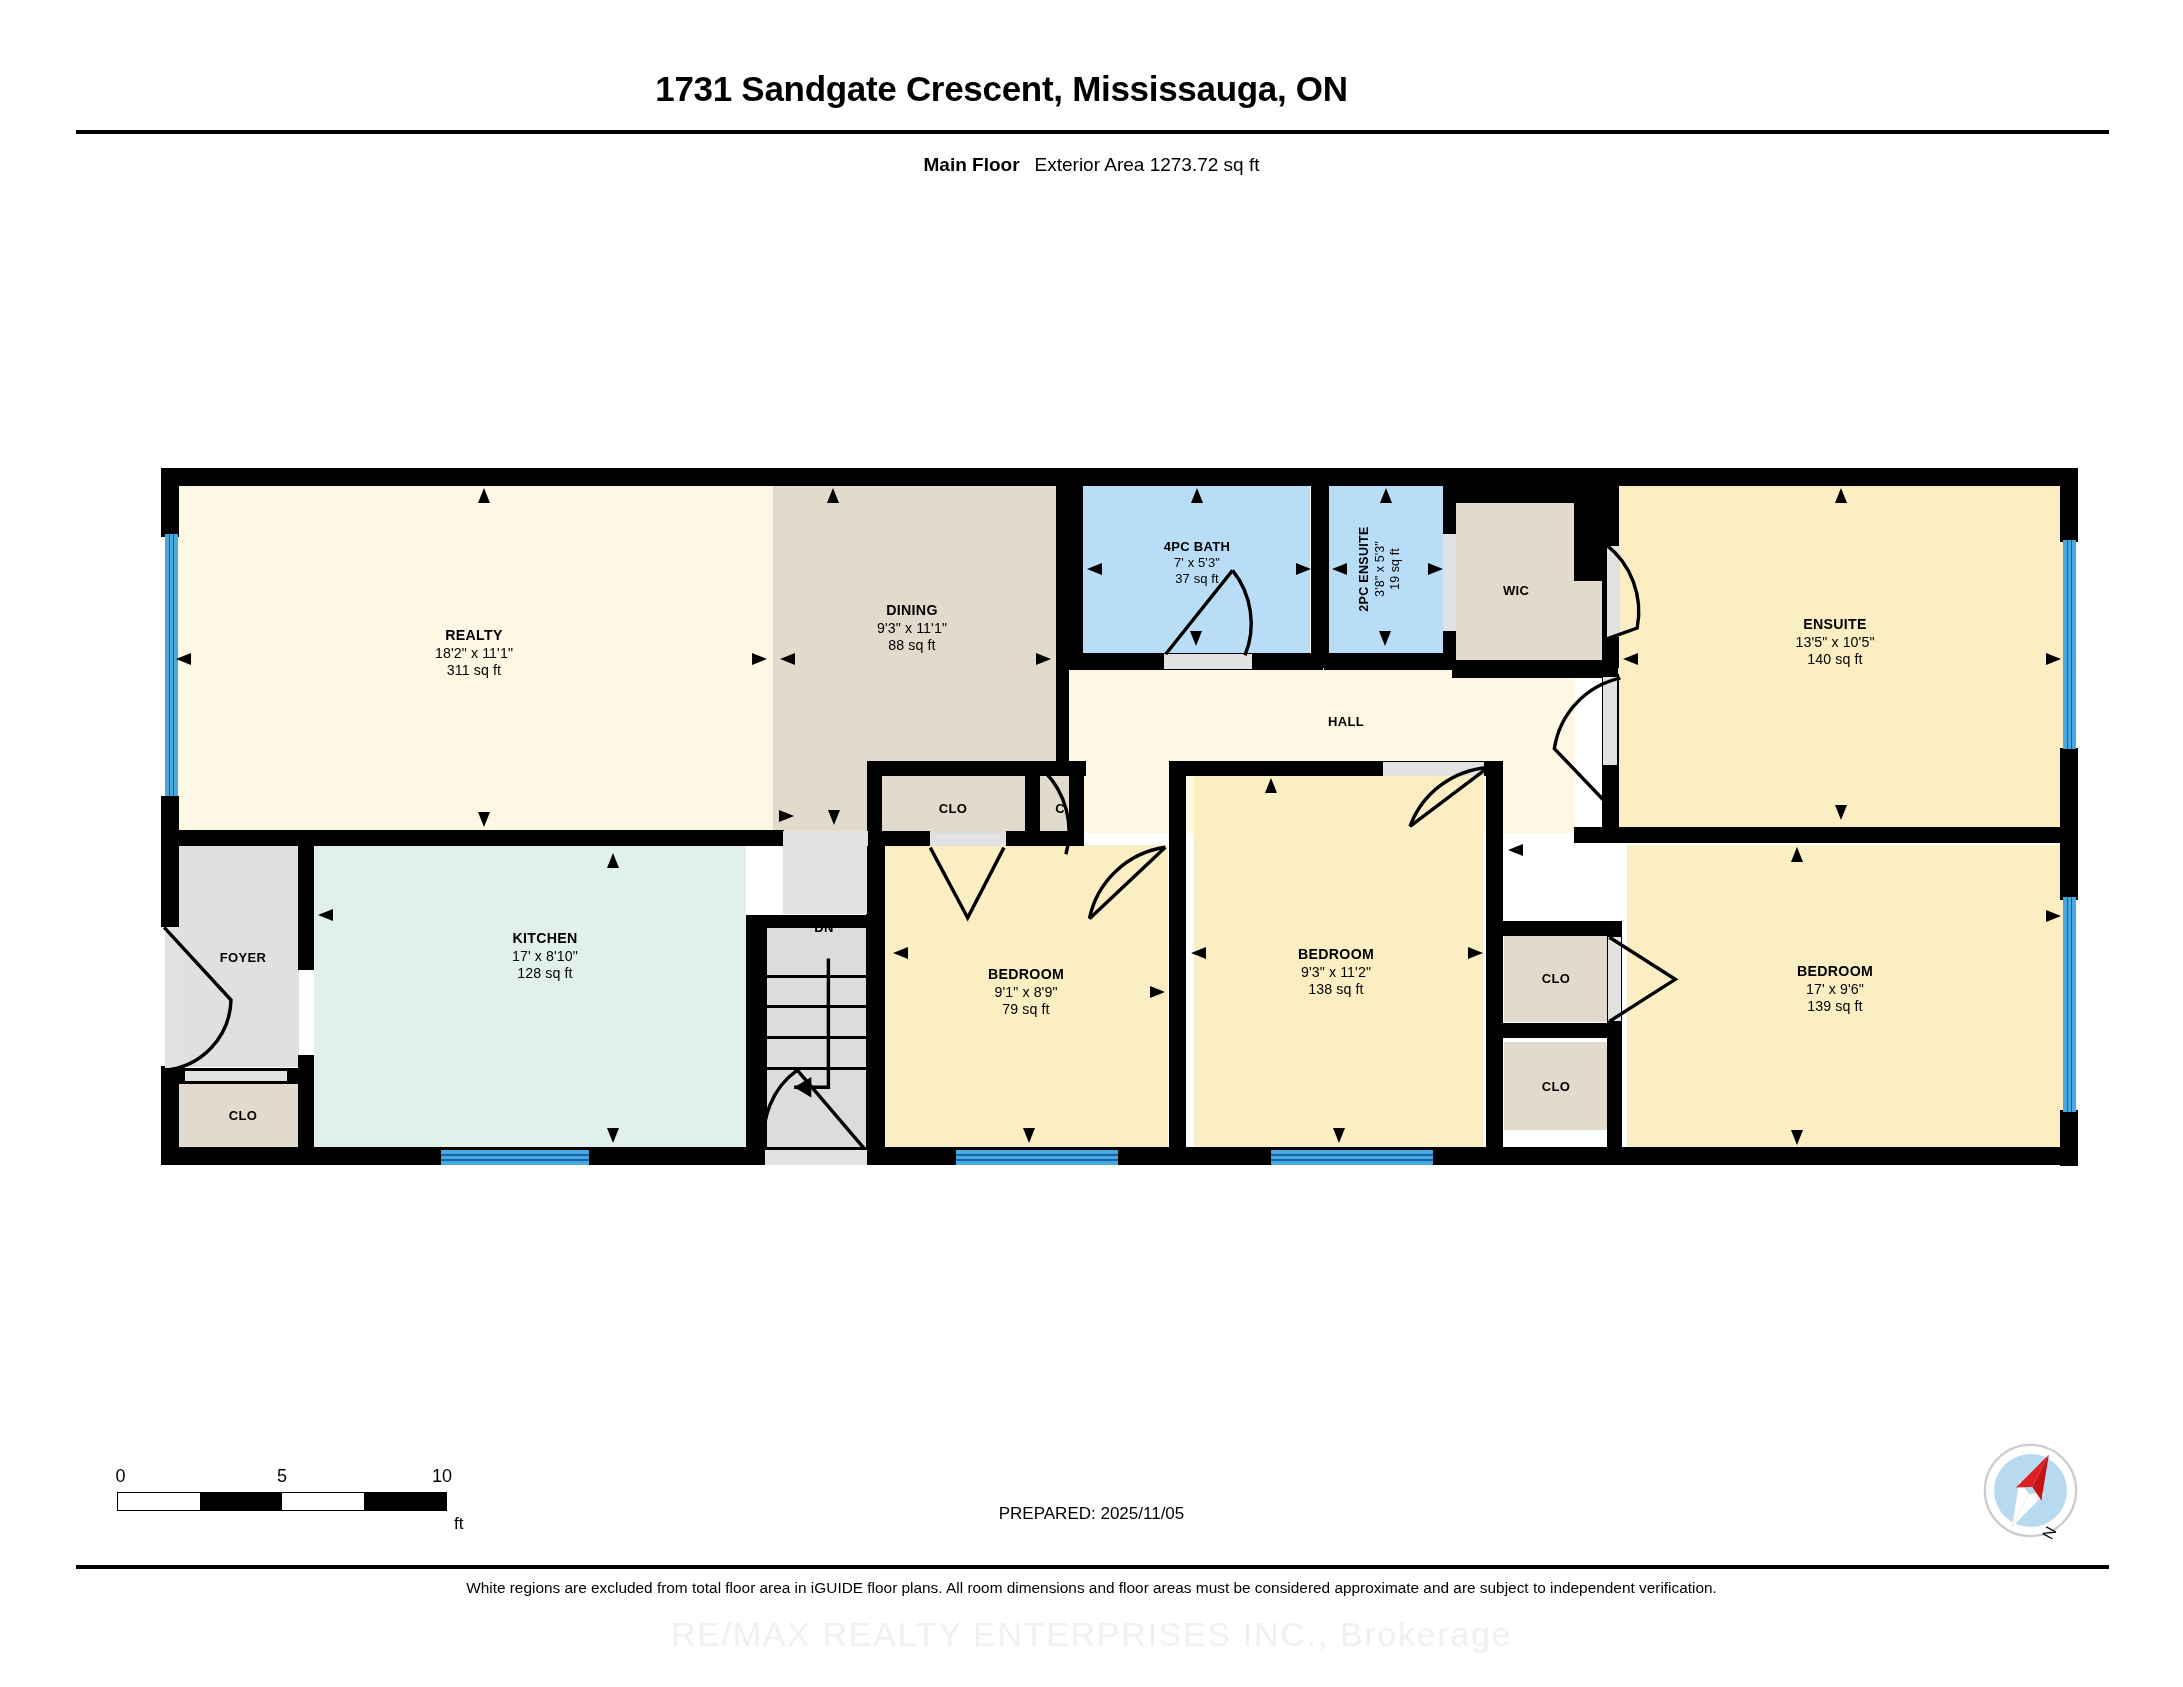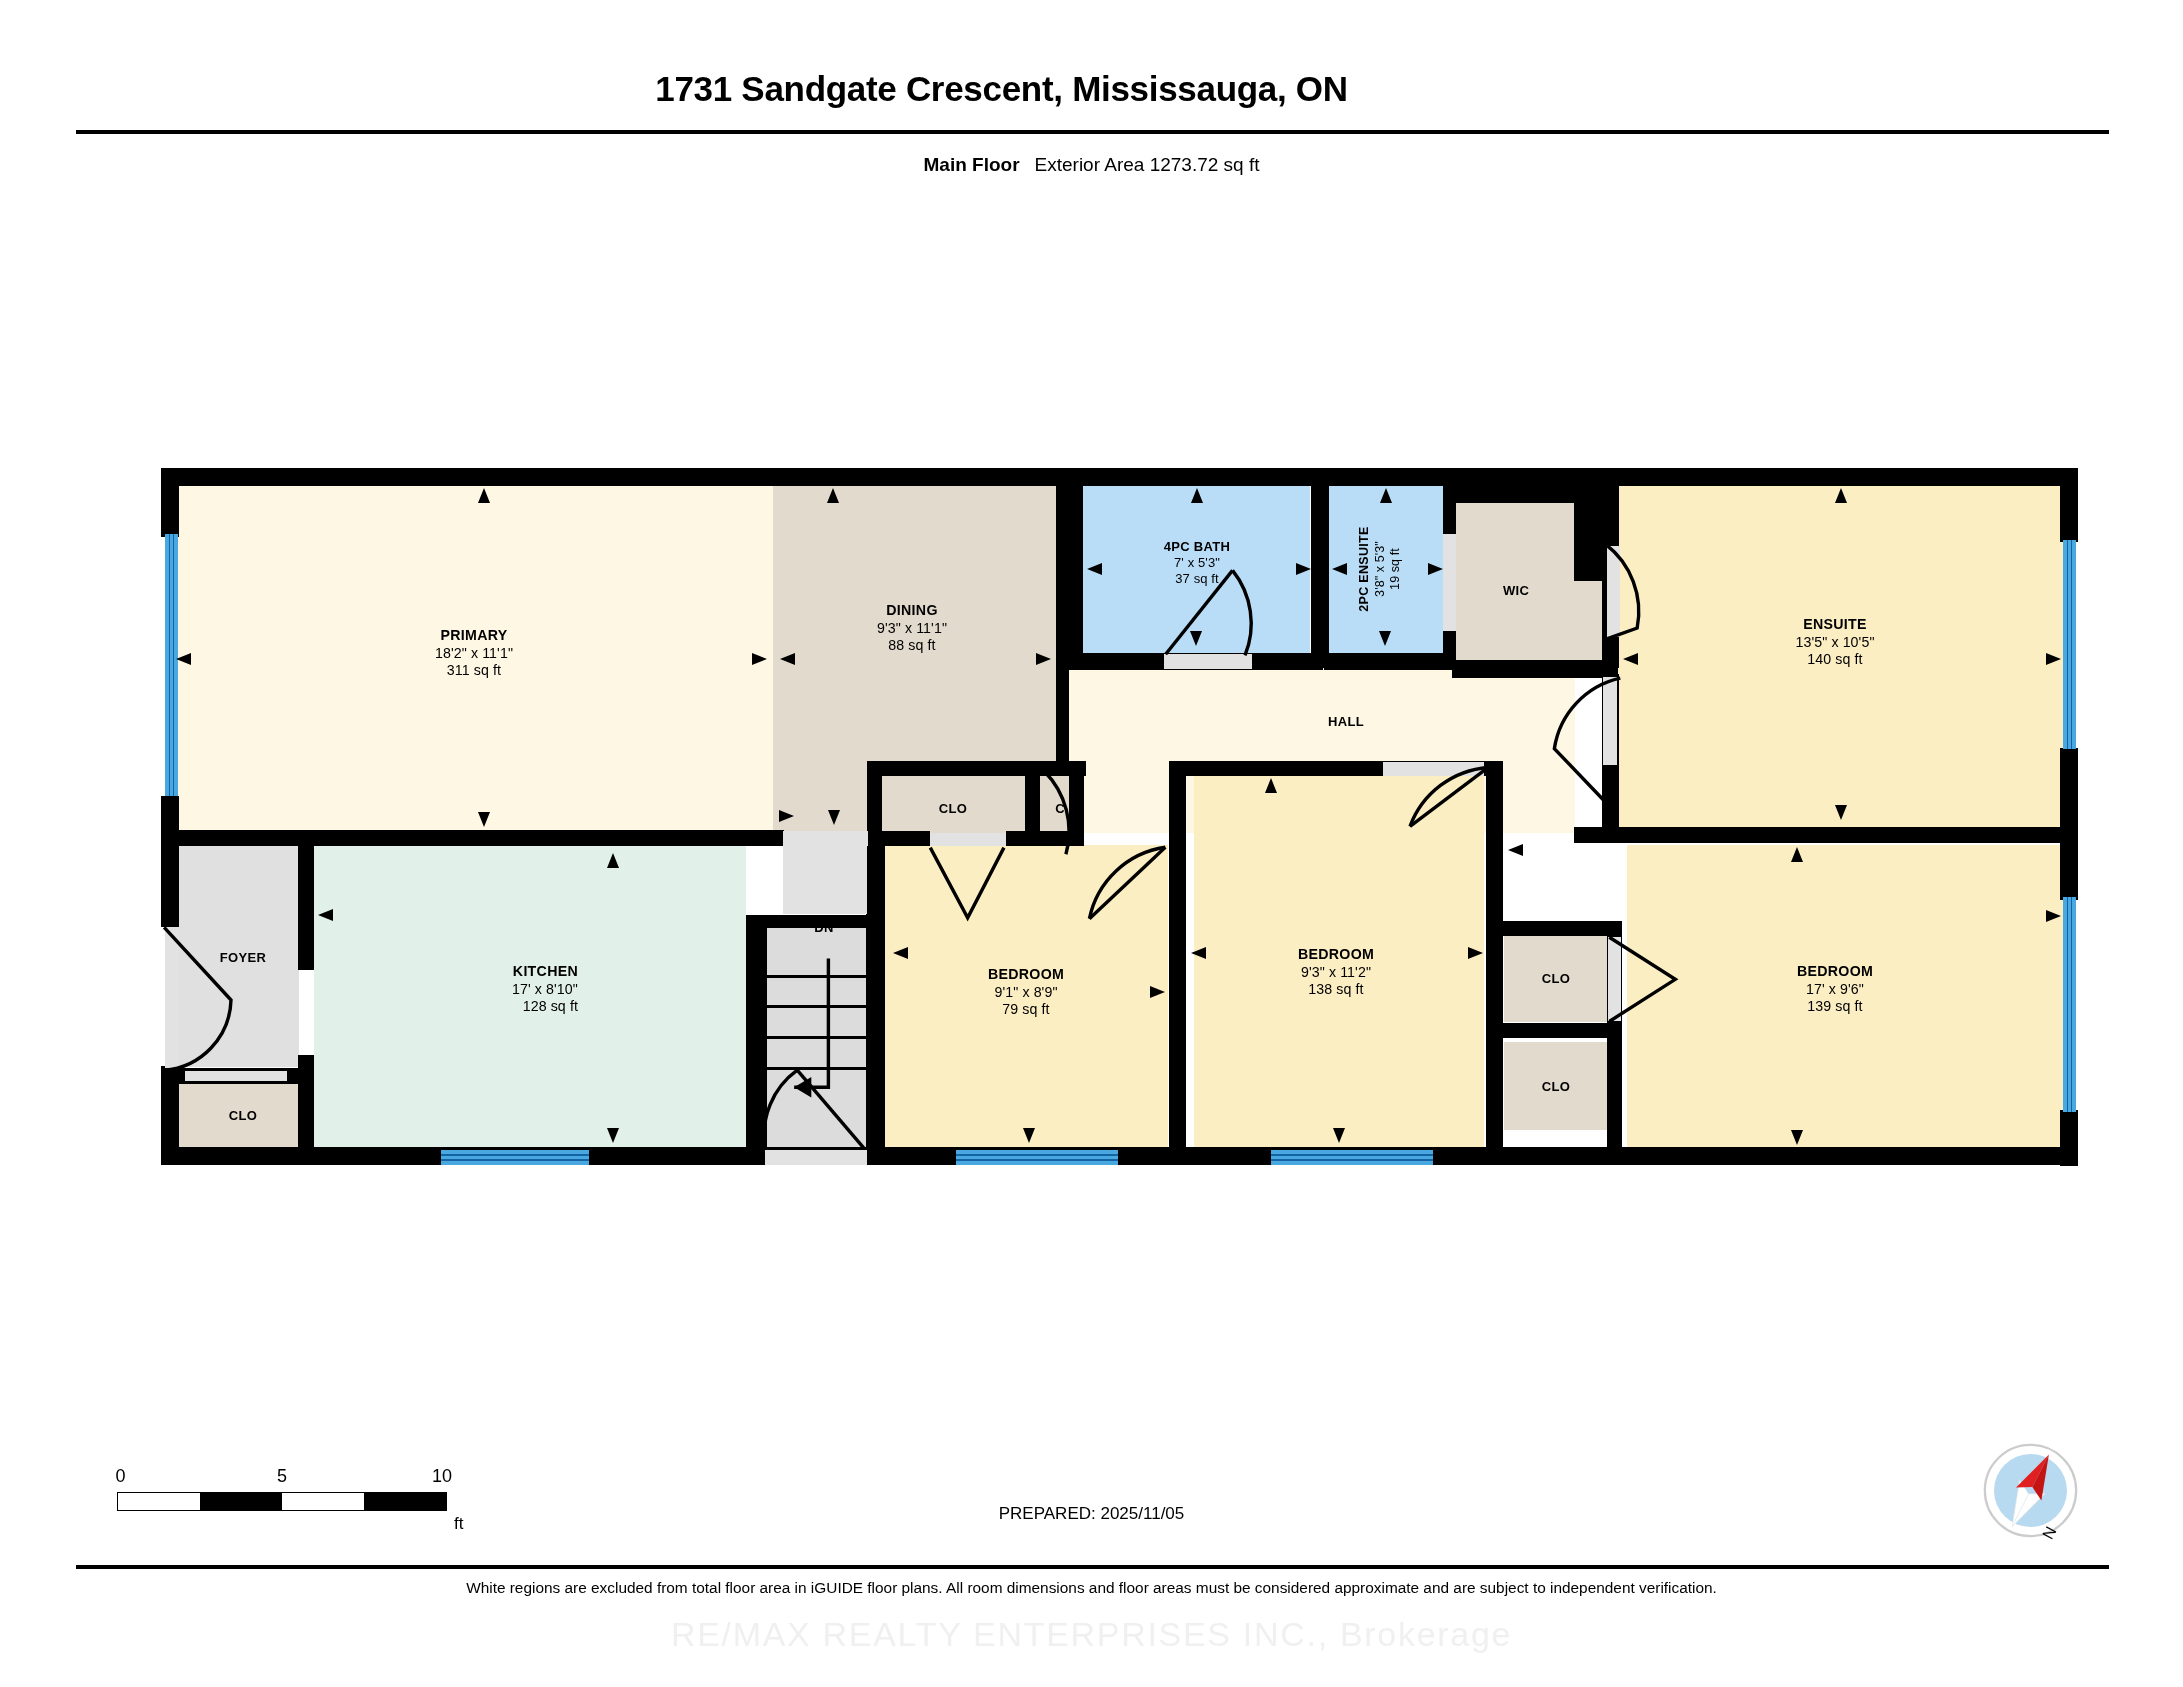--- a/index.html
+++ b/index.html
@@ -326,21 +326,21 @@
   <div class="arr dn" style="left:1023px;top:1128px;"></div>
   <div class="arr dn" style="left:870px;top:812px;"></div>
 
   <div class="arr lf" style="left:1191px;top:947px;"></div>
   <div class="arr rt" style="left:1468px;top:947px;"></div>
   <div class="arr dn" style="left:1333px;top:1128px;"></div>
   <div class="arr lf" style="left:1508px;top:844px;"></div>
   <div class="arr up" style="left:1265px;top:778px;"></div>
 
   <div class="lbl" style="left:474px;top:653px;">
-    <div class="nm">PRIMARY</div>
+    <div class="nm">REALTY</div>
     <div>18'2" x 11'1"</div>
     <div>311 sq ft</div>
   </div>
 
   <div class="lbl" style="left:912px;top:628px;">
     <div class="nm">DINING</div>
     <div>9'3" x 11'1"</div>
     <div>88 sq ft</div>
   </div>
 
@@ -379,21 +379,21 @@
   </div>
 
   <div class="lbl small" style="left:243px;top:958px;text-align:center;">
     <div class="nm">FOYER</div>
   </div>
 
   <div class="lbl small" style="left:243px;top:1116px;">
     <div class="nm">CLO</div>
   </div>
 
-  <div class="lbl" style="left:545px;top:989px;text-align:right;">
+  <div class="lbl" style="left:545px;top:956px;">
     <div class="nm">KITCHEN</div>
     <div>17' x 8'10"</div>
     <div>128 sq ft</div>
   </div>
 
   <div class="lbl small" style="left:824px;top:928px;">
     <div class="nm">DN</div>
   </div>
 
   <div class="lbl" style="left:1026px;top:992px;">

